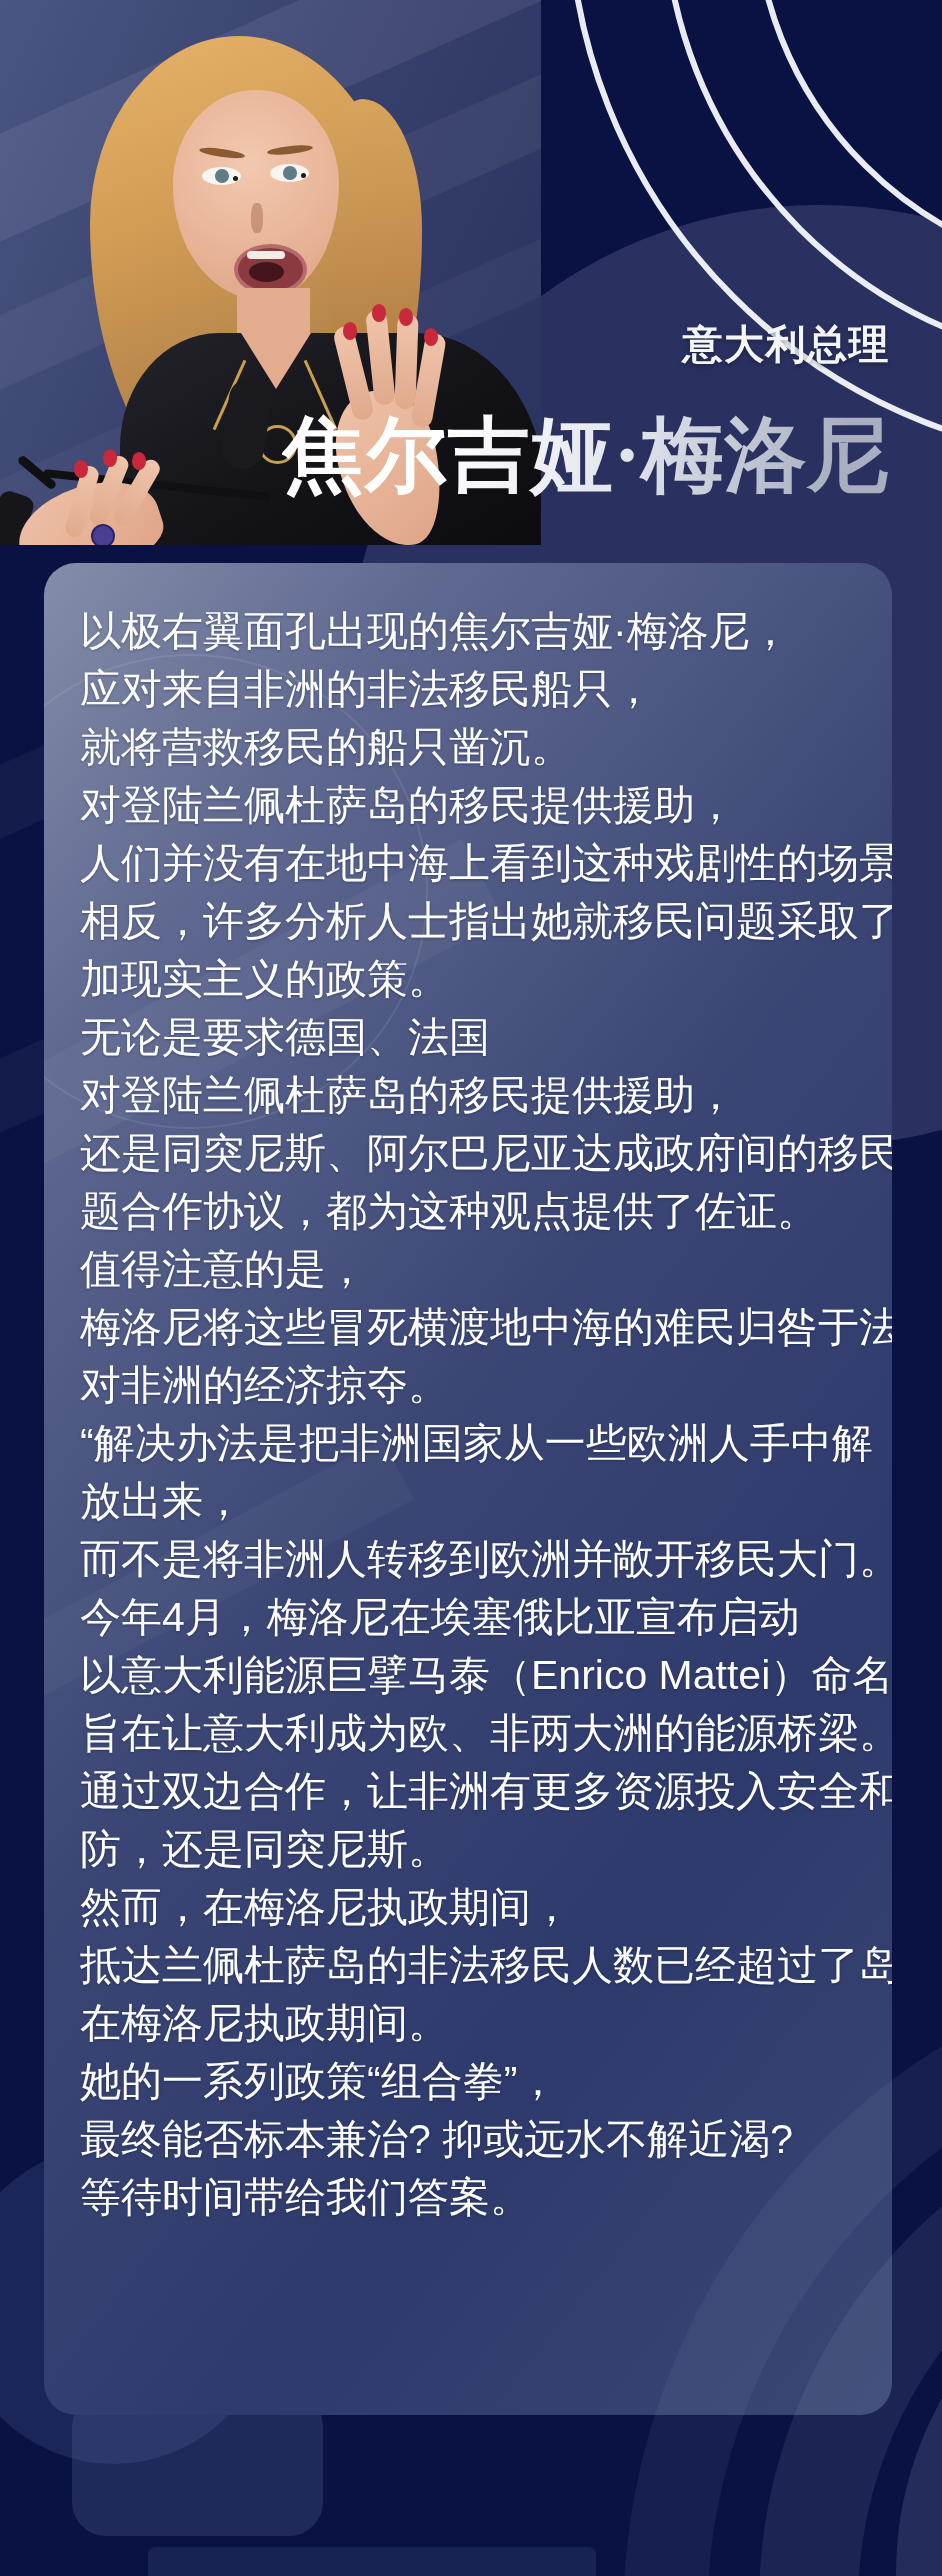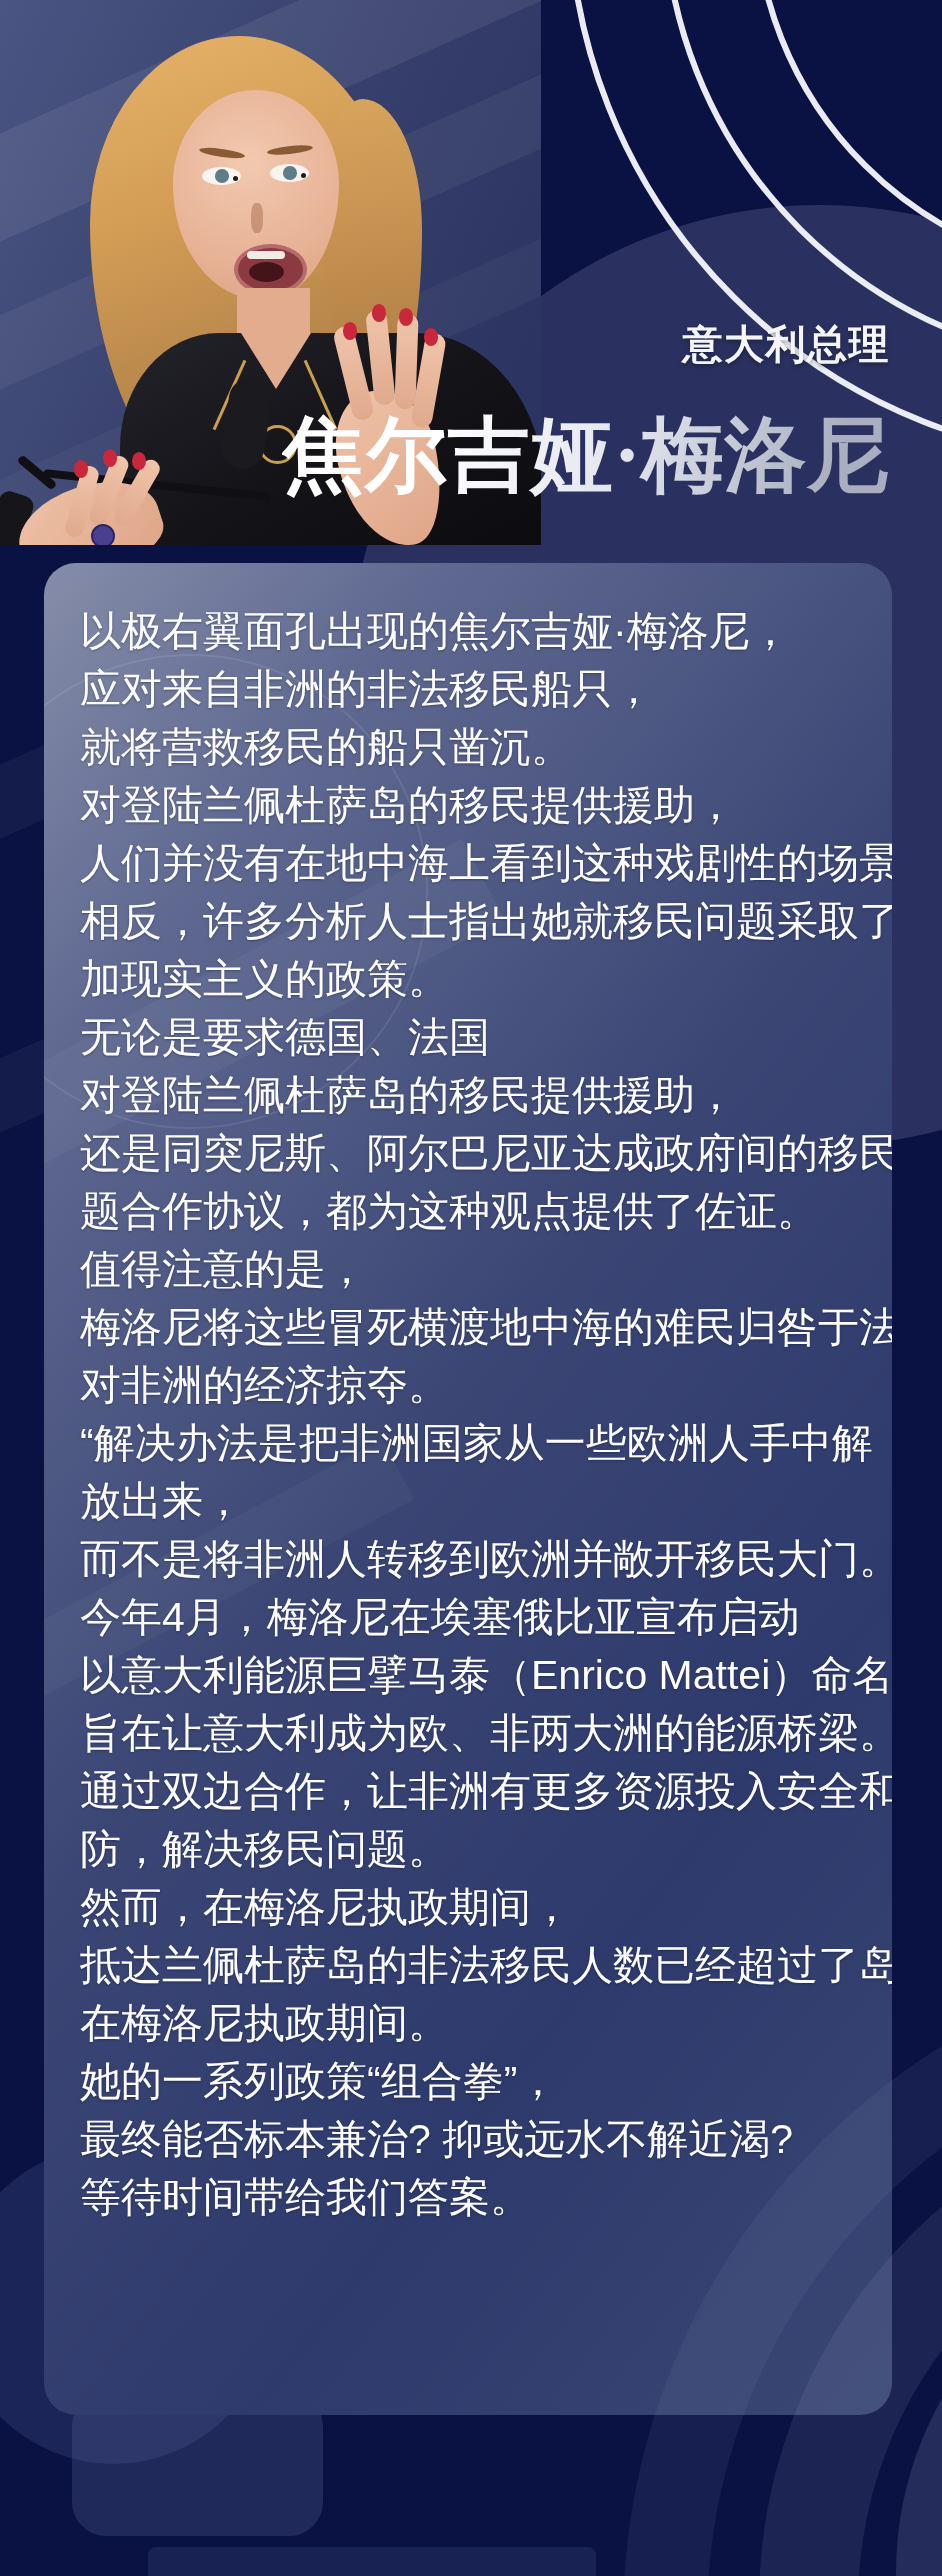--- a/index.html
+++ b/index.html
@@ -229,21 +229,21 @@
     <div class="tline">值得注意的是，</div>
     <div class="tline">梅洛尼将这些冒死横渡地中海的难民归咎于法国</div>
     <div class="tline">对非洲的经济掠夺。</div>
     <div class="tline">“解决办法是把非洲国家从一些欧洲人手中解</div>
     <div class="tline">放出来，</div>
     <div class="tline">而不是将非洲人转移到欧洲并敞开移民大门。”</div>
     <div class="tline">今年4月，梅洛尼在埃塞俄比亚宣布启动</div>
     <div class="tline">以意大利能源巨擘马泰（Enrico Mattei）命名的</div>
     <div class="tline">旨在让意大利成为欧、非两大洲的能源桥梁。</div>
     <div class="tline">通过双边合作，让非洲有更多资源投入安全和国</div>
-    <div class="tline">防，解决移民问题。</div>
+    <div class="tline">防，还是同突尼斯。</div>
     <div class="tline">然而，在梅洛尼执政期间，</div>
     <div class="tline">抵达兰佩杜萨岛的非法移民人数已经超过了岛上</div>
     <div class="tline">在梅洛尼执政期间。</div>
     <div class="tline">她的一系列政策“组合拳”，</div>
     <div class="tline">最终能否标本兼治? 抑或远水不解近渴?</div>
     <div class="tline">等待时间带给我们答案。</div>
   </div>
 </div>
 
 <div class="abs arc-br b1"></div>

